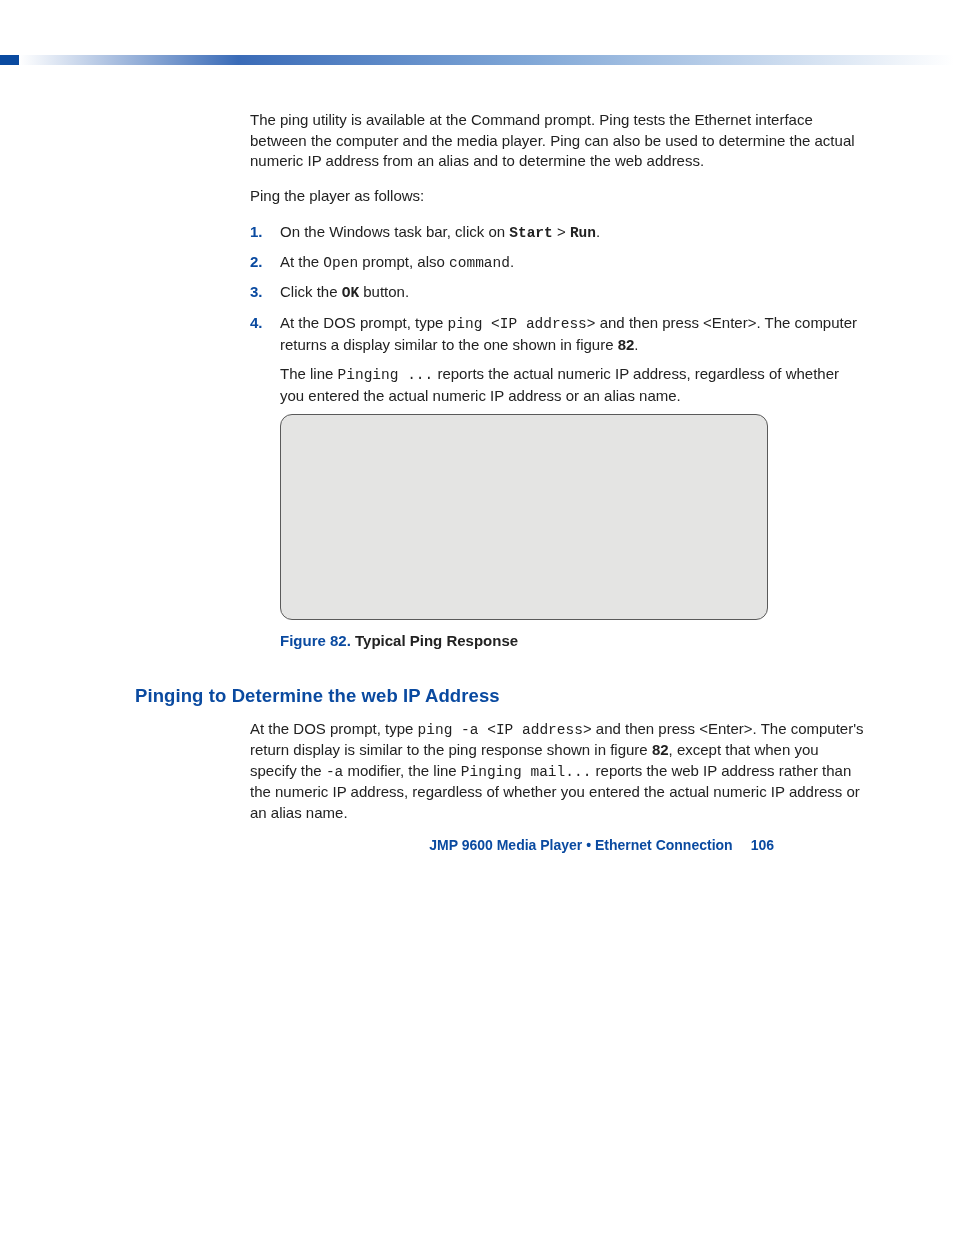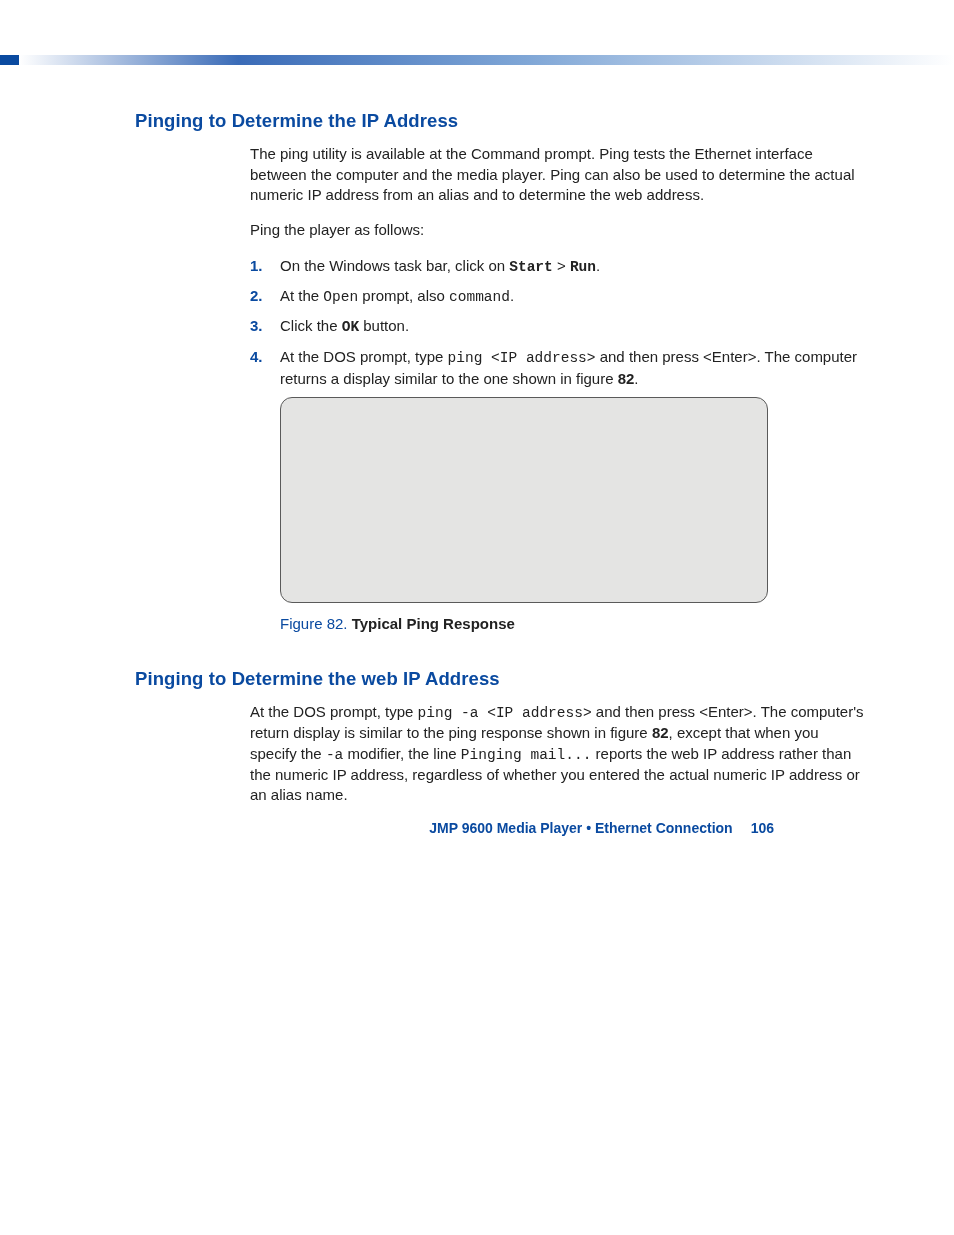--- a/index.html
+++ b/index.html
@@ -62,58 +62,60 @@
     height: 206px;
     background: #e4e4e3;
     border: 1px solid #5a5a5a;
     border-radius: 12px;
   }
   .figure-caption {
     margin-left: 30px;
     font-size: 15px;
     margin-bottom: 30px;
   }
-  .fig-label { color: #0a4aa0; font-weight: 400; }
+  .fig-label { color: #0a4aa0; font-weight: 700; }
   .fig-title { font-weight: 700; color: #222; }
   .section-gap { margin-top: 36px; }
   .footer {
     position: relative;
     text-align: right;
     padding-right: 90px;
     font-size: 14px;
   }
   .footer-text { color: #0a4aa0; font-weight: 700; }
   .footer-num { color: #0a4aa0; font-weight: 700; margin-left: 18px; }
   b.inline { font-weight: 700; }
 </style>
 </head>
 <body>
 
 <div class="topbar"></div>
 
 <div class="page">
 
-  <h2 class="section">Pinging to Determine the IP Address</h2>
 
   <div class="indent">
     <p class="para">The ping utility is available at the Command prompt. Ping tests the Ethernet interface between the computer and the media player. Ping can also be used to determine the actual numeric IP address from an alias and to determine the web address.</p>
     <p class="para">Ping the player as follows:</p>
 
     <ol class="steps">
       <li>
         <span>On the Windows task bar, click on </span><span class="mono-b">Start</span><span> &gt; </span><span class="mono-b">Run</span><span>.</span>
       </li>
       <li>
         <span>At the </span><span class="mono">Open</span><span> prompt, also </span><span class="mono">command</span><span>.</span>
       </li>
       <li>
         <span>Click the </span><span class="mono-b">OK</span><span> button.</span>
       </li>
       <li>
         <span>At the DOS prompt, type </span><span class="mono">ping </span><span class="mono-i">&lt;IP address&gt;</span><span> and then press &lt;Enter&gt;. The computer returns a display similar to the one shown in figure </span><b class="inline">82</b><span>.</span>
+        <div class="step-sub">
+          <span>The line </span><span class="mono">Pinging ...</span><span> reports the actual numeric IP address, regardless of whether you entered the actual numeric IP address or an alias name.</span>
+        </div>
       </li>
     </ol>
 
     <div class="figure-box"></div>
     <div class="figure-caption">
       <span class="fig-label">Figure 82.</span><span class="fig-title"> Typical Ping Response</span>
     </div>
   </div>
 
   <h2 class="section section-gap">Pinging to Determine the web IP Address</h2>

